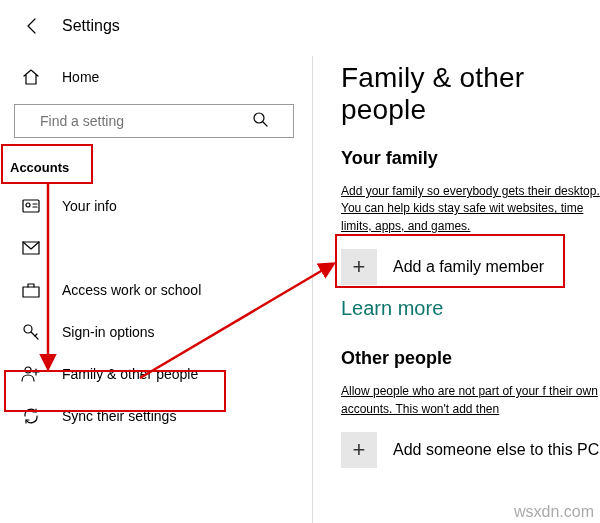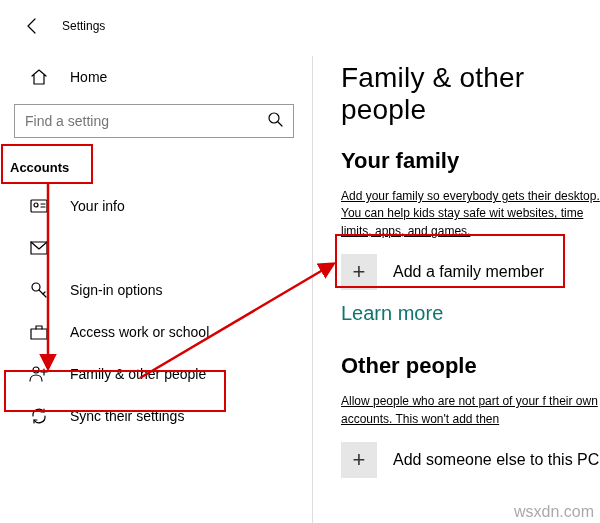--- a/index.html
+++ b/index.html
@@ -12,62 +12,62 @@
       position: relative;
       color: #000;
     }
     .titlebar {
       display: flex;
       align-items: center;
       padding: 14px 0 18px 20px;
       font-size: 12px;
     }
     .titlebar .back { width: 24px; height: 24px; display:flex;align-items:center;justify-content:center;margin-right:18px; }
-    .titlebar .title { font-size: 12px; text-align: right; }
+    .titlebar .title { font-size: 16px; text-align: right; }
     .content { display: flex; height: calc(100% - 48px); }
     .nav {
       width: 312px;
       padding: 0 4px 0 0;
       flex-shrink: 0;
     }
     .nav-item {
       display: flex;
       align-items: center;
       height: 42px;
-      padding-left: 28px;
+      padding-left: 20px;
       font-size: 14px;
       cursor: default;
     }
     .nav-item .icon { width: 22px; height: 22px; margin-right: 20px; display:flex;align-items:center;justify-content:center; }
     .search {
       margin: 6px 14px 12px 14px;
       border: 1px solid #999;
       background: #fff;
       height: 34px;
       display: flex;
       align-items: center;
-      padding: 0 10px;
+      padding: 0 25px;
     }
     .search input {
       border: none; outline: none; flex: 1; font-size: 14px; color: #666; background: transparent;
     }
     .search .sicon { color:#555; }
     .category {
       font-weight: 600;
       font-size: 13px;
       padding: 10px 0 10px 10px;
     }
     .main {
       flex: 1;
       border-left: 1px solid #ddd;
       padding-left: 28px;
       padding-top: 6px;
     }
     .main h1 { font-weight: 400; font-size: 28px; margin-bottom: 22px; letter-spacing: 0.2px; }
-    .main h2 { font-weight: 600; font-size: 22px; margin-bottom: 14px; }
+    .main h2 { font-weight: 600; font-size: 18px; margin-bottom: 14px; }
     .main p { font-size: 12px; line-height: 1.45; margin-bottom: 14px; text-decoration: underline; }
     .add-btn {
       display: flex; align-items: center;
       margin: 12px 0 12px 0;
     }
     .add-btn .plus {
       width: 36px; height: 36px; background: #e6e6e6;
       display:flex;align-items:center;justify-content:center;
       font-size: 22px; font-weight: 300; color:#333;
       margin-right: 16px;
@@ -136,37 +136,37 @@
       <span class="icon">
         <svg class="stroke" width="18" height="14" viewBox="0 0 18 14">
             <rect x="1" y="1" width="16" height="12"></rect>
             <polyline points="1,1 9,8 17,1"></polyline>
           </svg>
       </span>
     </div>
 
     <div class="nav-item">
       <span class="icon">
+        <svg class="stroke" width="18" height="16" viewBox="0 0 18 16">
+            <rect x="1" y="5" width="16" height="10"></rect>
+            <path d="M6 5 V2 H12 V5"></path>
+          </svg>
+      </span>
+      <span>Access work or school</span>
+    </div>
+
+    <div class="nav-item">
+      <span class="icon">
         <svg class="stroke" width="18" height="18" viewBox="0 0 18 18">
             <circle cx="6" cy="6" r="4"></circle>
             <line x1="9" y1="9" x2="16" y2="16"></line>
             <line x1="13" y1="13" x2="15" y2="11"></line>
           </svg>
       </span>
       <span>Sign-in options</span>
-    </div>
-
-    <div class="nav-item">
-      <span class="icon">
-        <svg class="stroke" width="18" height="16" viewBox="0 0 18 16">
-            <rect x="1" y="5" width="16" height="10"></rect>
-            <path d="M6 5 V2 H12 V5"></path>
-          </svg>
-      </span>
-      <span>Access work or school</span>
     </div>
 
     <div class="nav-item">
       <span class="icon">
         <svg class="stroke" width="20" height="18" viewBox="0 0 20 18">
             <circle cx="7" cy="5" r="3"></circle>
             <path d="M1 16 C1 12 4 10 7 10 C10 10 13 12 13 16"></path>
             <line x1="15" y1="4" x2="15" y2="10"></line>
             <line x1="12" y1="7" x2="18" y2="7"></line>
           </svg>

